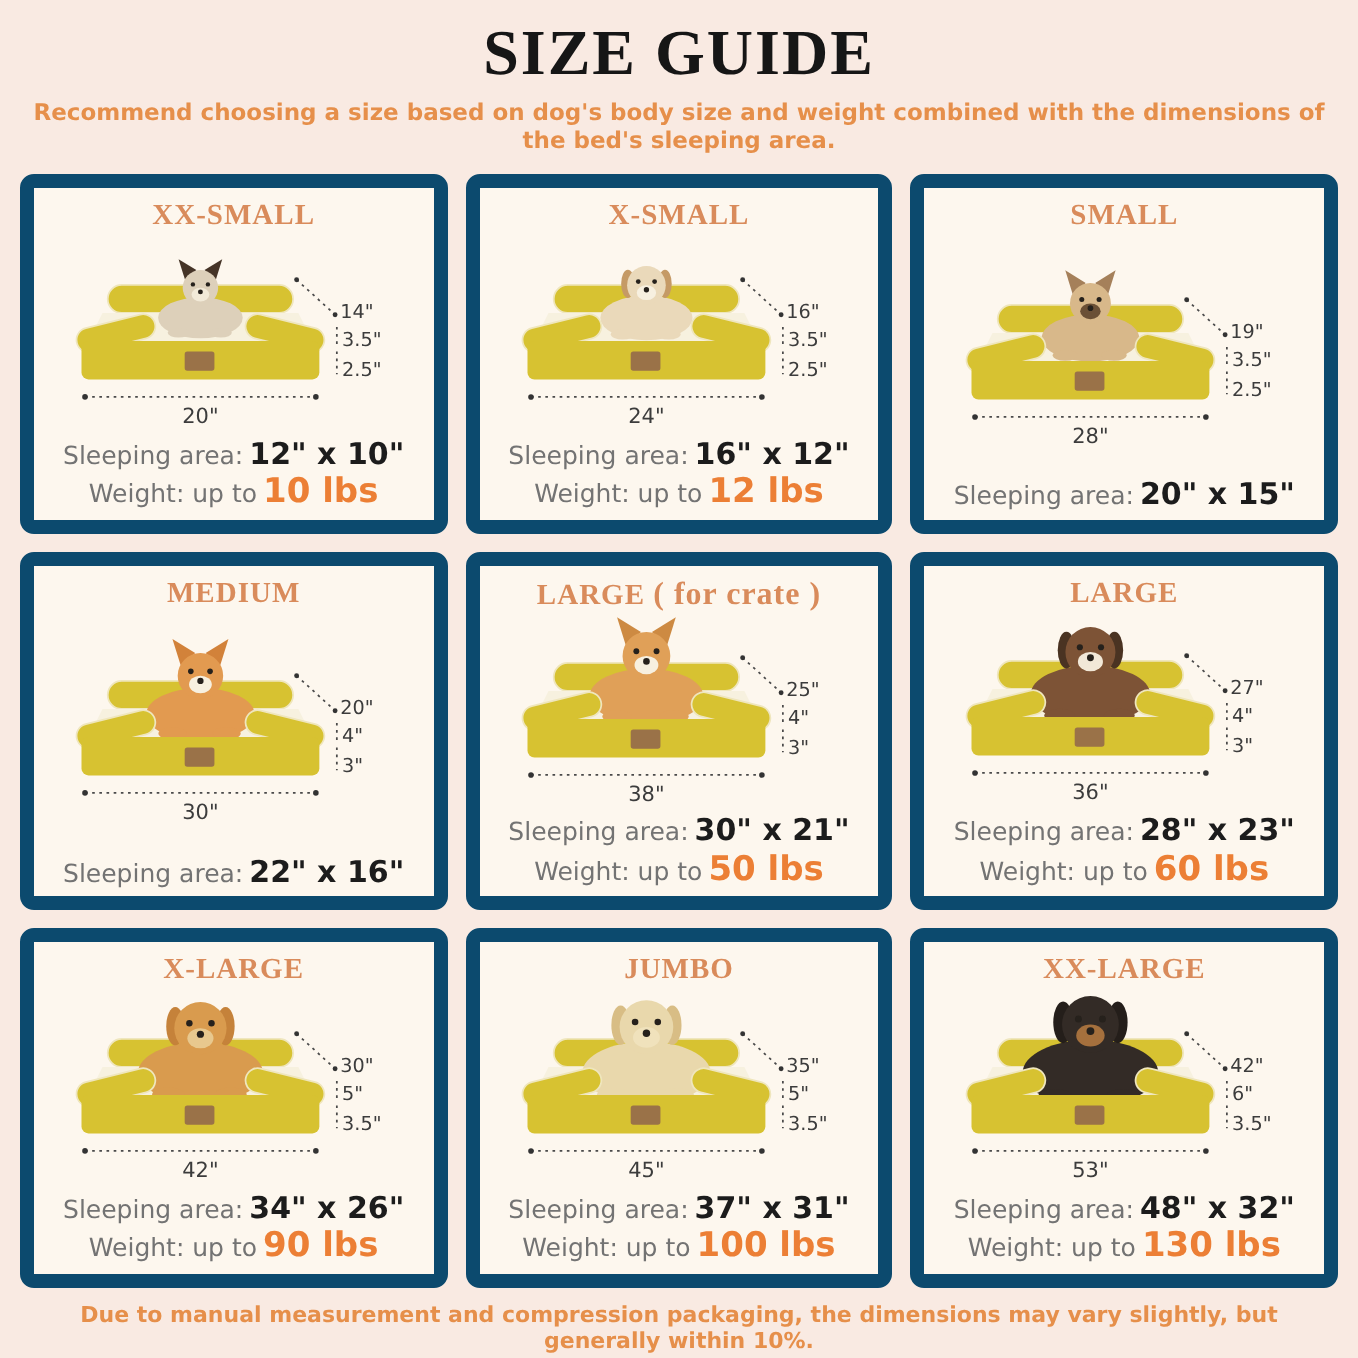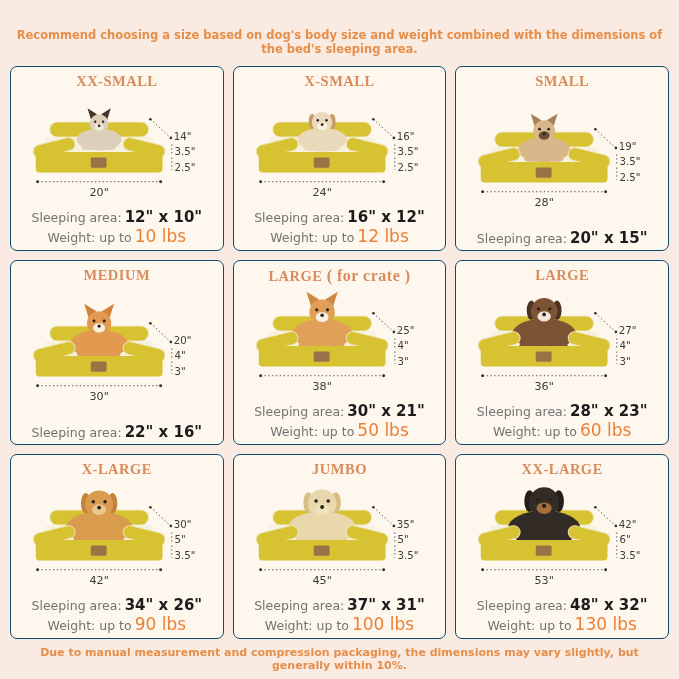--- a/index.html
+++ b/index.html
@@ -10,62 +10,63 @@
     overflow: hidden;
   }
   .page { width:100%; height:100%; padding:6px 10px 4px; display:flex; flex-direction:column; }
   .main-title {
     font-family:"Liberation Serif", serif;
     font-size:32px; font-weight:700; text-align:center;
     color:#161616; letter-spacing:1px; margin-top:2px;
   }
   .subtitle {
     text-align:center; color:var(--accent-text,#e68f4a); font-weight:700;
-    font-size:11.5px; margin-top:22px;
+    font-size:11.5px; margin-top:4px;
   }
   .grid {
     display:grid; grid-template-columns:repeat(3,1fr); grid-template-rows:repeat(3,1fr);
     gap:9px; margin-top:10px; flex:1;
   }
   .card {
     background:var(--card-bg,#fdf7ee);
-    border:1px solid #0c4a6e; border-radius:7px;
+    border:7px solid #0c4a6e; border-radius:7px;
     padding:6px 8px 3px;
     display:flex; flex-direction:column; align-items:center;
     overflow:hidden;
   }
   .card-title {
     font-family:"Liberation Serif", serif; font-weight:700;
     font-size:14.5px; color:var(--accent,#d98b5b); letter-spacing:.5px;
     white-space:nowrap;
   }
   .title-suffix { font-size:16px; font-weight:700; }
   .title-suffix:empty { display:none; }
   .illus { width:100%; flex:1; display:flex; align-items:center; }
   .illus svg { width:100%; display:block; }
   .sleep-row, .weight-row { white-space:nowrap; line-height:1.15; }
   .row-label { color:#737373; font-size:12.5px; }
   .sleep-val { color:#1c1c1c; font-size:15px; font-weight:700; margin-left:3px; }
   .weight-row { margin-top:1px; }
-  .weight-val { color:var(--weight-orange,#ec7f35); font-size:17px; font-weight:400; margin-left:3px; }
+  .weight-val { color:var(--weight-orange,#ec7f35); font-size:17px; font-weight:700; margin-left:3px; }
   .footer {
     text-align:center; color:var(--accent-text,#e68f4a); font-weight:700;
     font-size:11px; margin:7px 0 3px;
   }
   svg .bed-fill { fill:var(--bed-yellow,#d8c233); }
   svg .cushion-fill { fill:var(--cushion,#f7f1df); }
   svg .dim-text { font-size:11px; fill:#3c3c3c; font-family:"DejaVu Sans",sans-serif; }
   svg .dim-width { font-size:12px; }
   svg .dotline { stroke:#4a4a4a; stroke-width:1; stroke-dasharray:1.5 2.6; fill:none; }
   svg .dot { fill:#333; }
 </style>
 </head>
 <body>
 
 <div class="page">
+  <h1 class="main-title">SIZE GUIDE</h1>
   <p class="subtitle">Recommend choosing a size based on dog's body size and weight combined with the dimensions of the bed's sleeping area.</p>
   <div class="grid" id="grid">
   <div class="card">
     <div class="card-title">
       <span class="title-main">XX-SMALL</span>
       
     </div>
     <div class="illus">
       <svg viewBox="0 0 210 114" xmlns="http://www.w3.org/2000/svg">
         <g>

